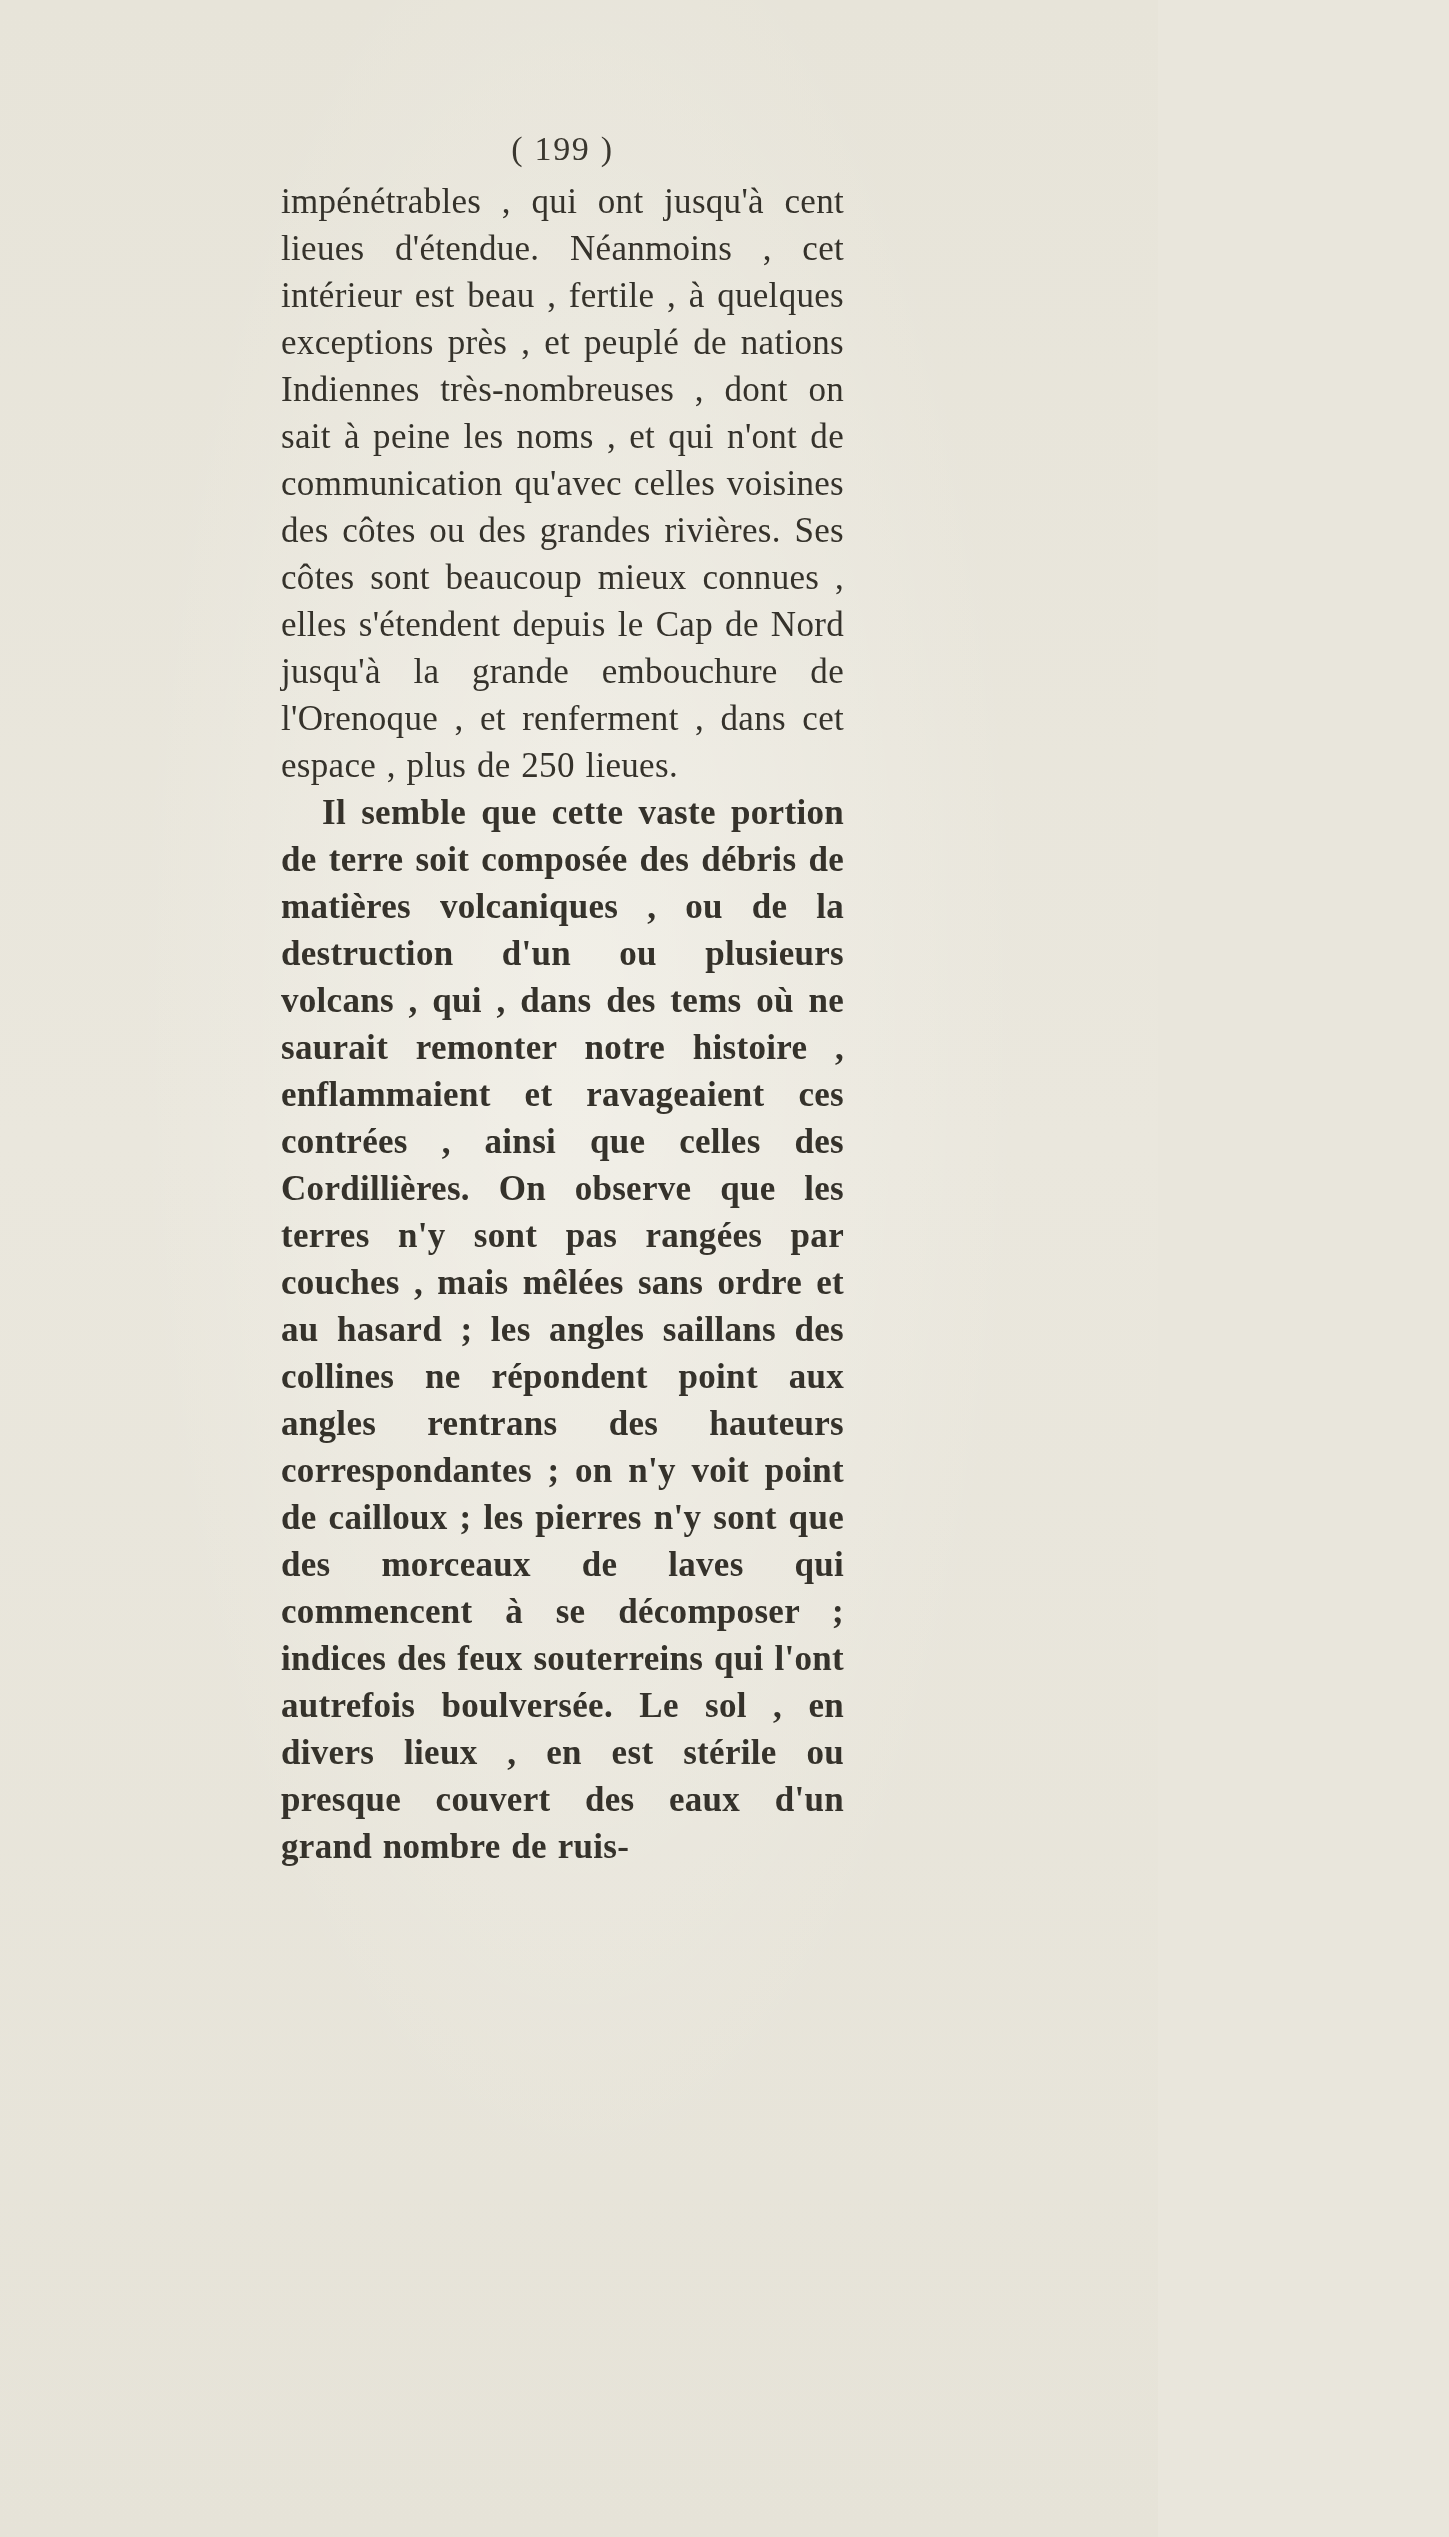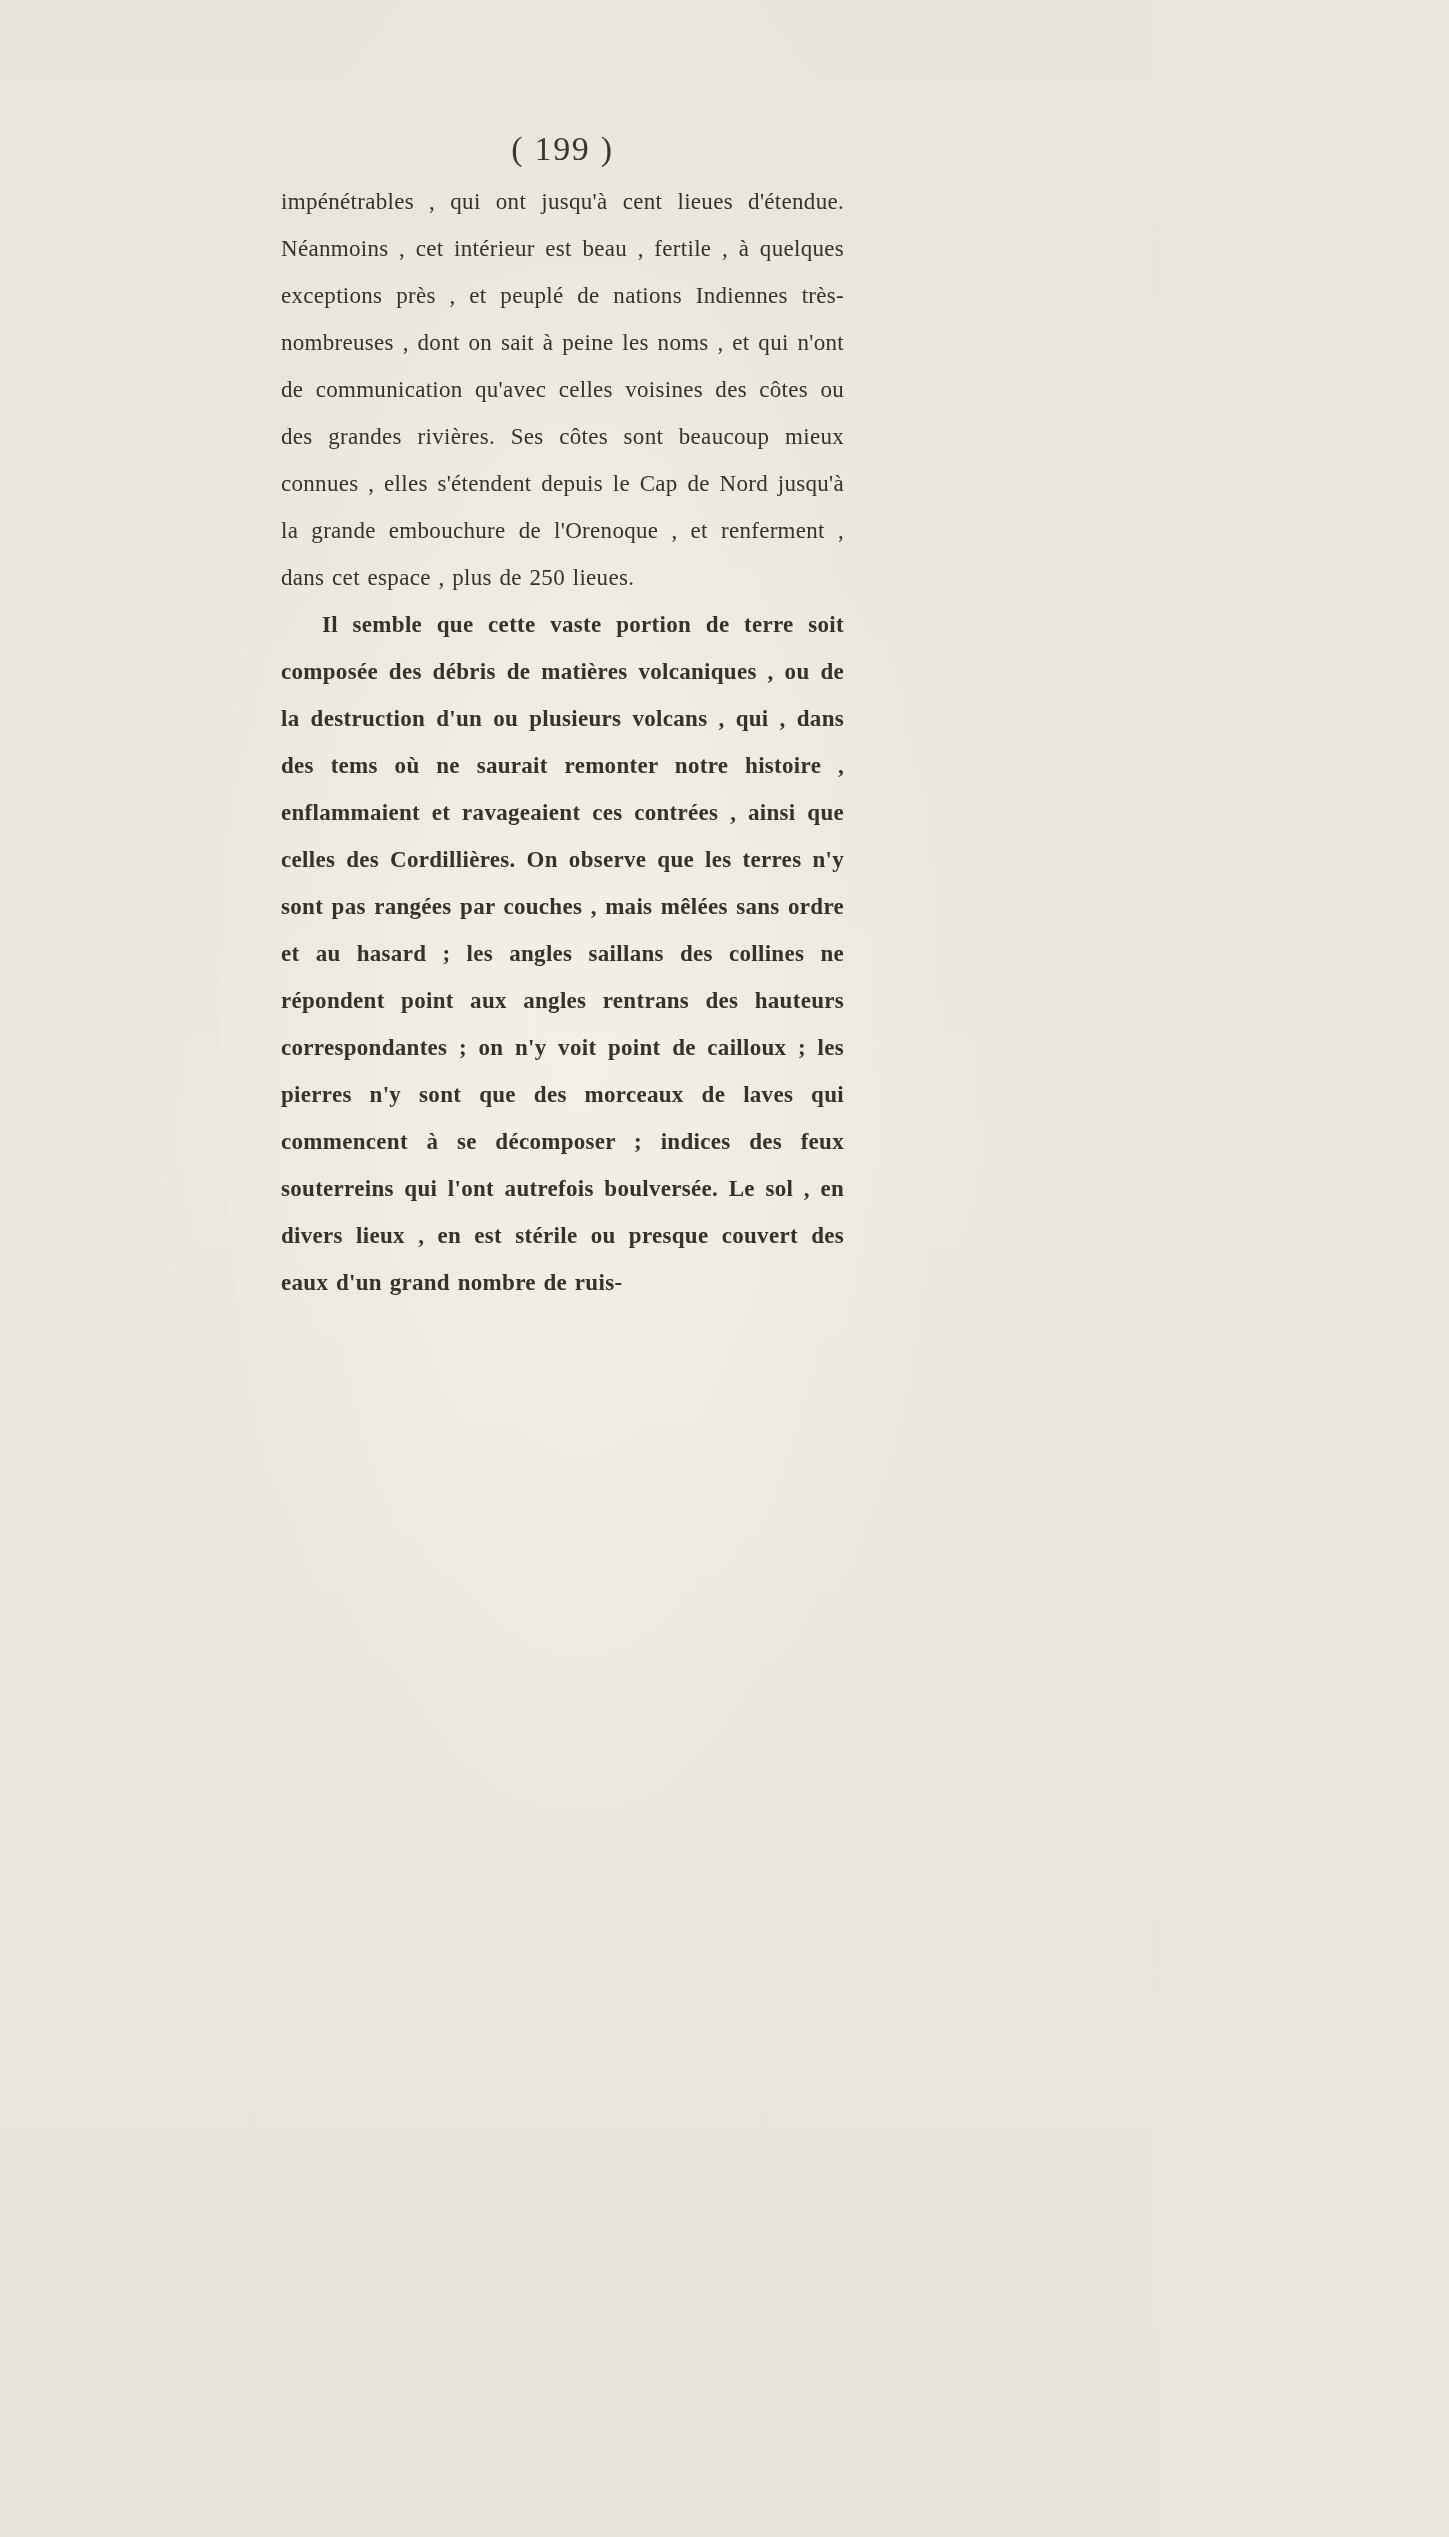--- a/index.html
+++ b/index.html
@@ -27,21 +27,21 @@
   .page-number {
     text-align: center;
     font-size: 34px;
     line-height: 41px;
     margin: 0 0 8.5px 0;
     letter-spacing: 1.7px;
     color: #3a372f;
   }
   .para {
     margin: 0;
-    font-size: 23px;
+    font-size: 35px;
     line-height: 47px;
     text-align: justify;
     word-spacing: 1.7px;
     letter-spacing: 0.3px;
     color: #35322b;
     text-rendering: optimizeLegibility;
   }
   .para.indented {
     text-indent: 41px;
     font-weight: bold;

